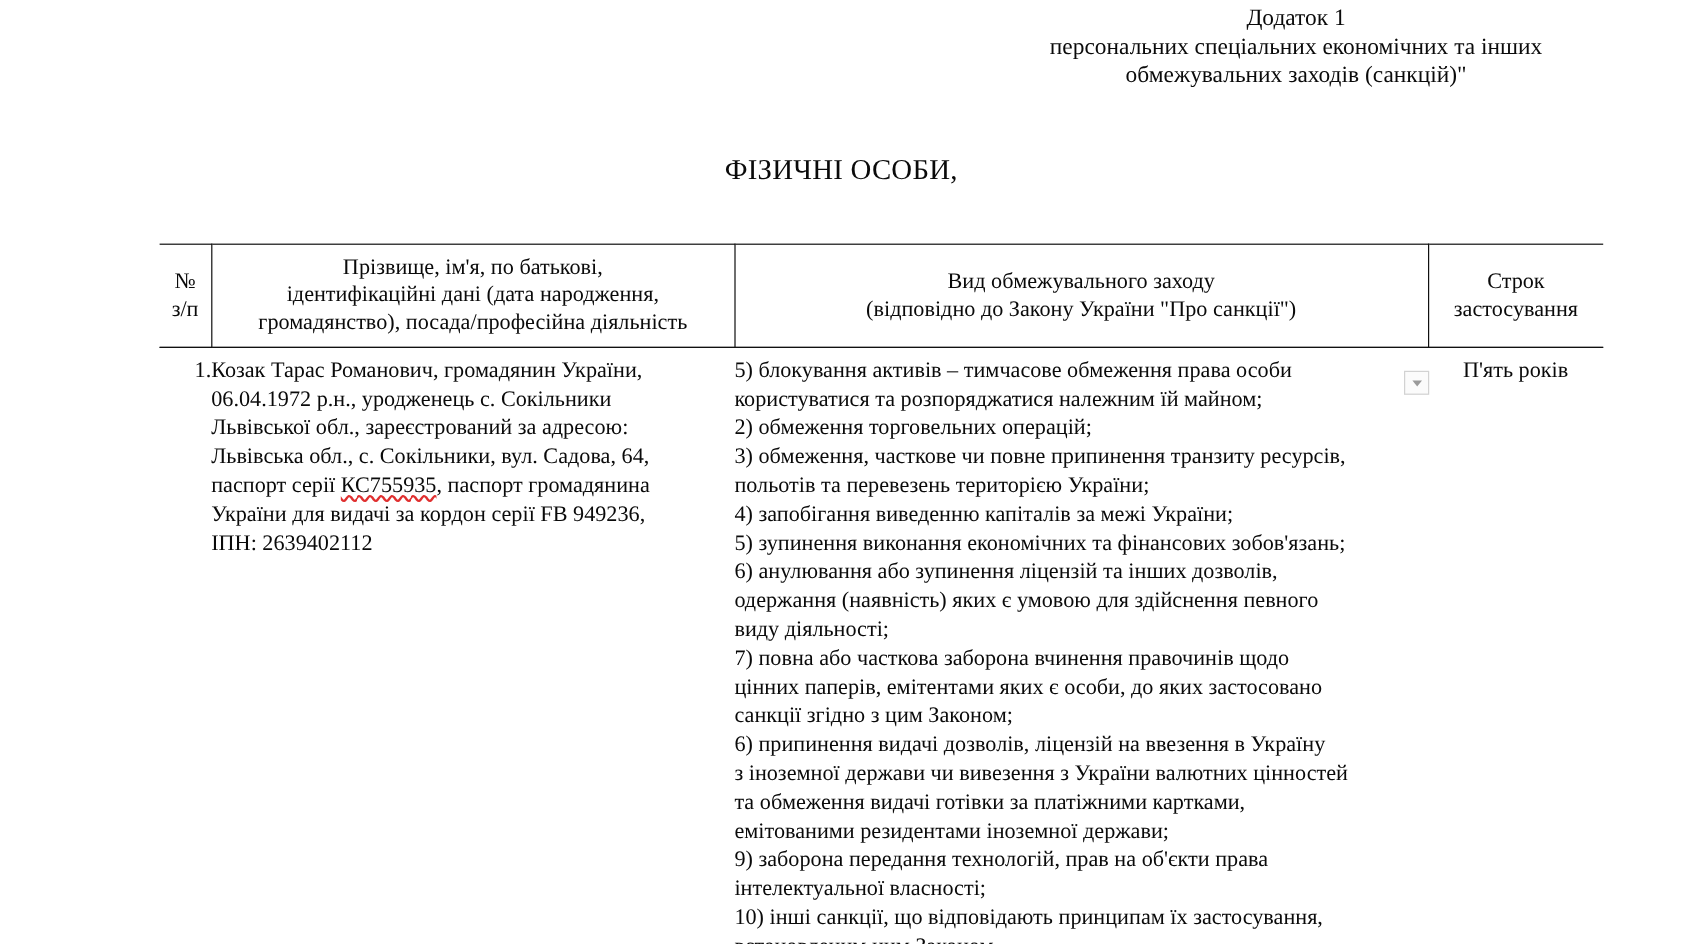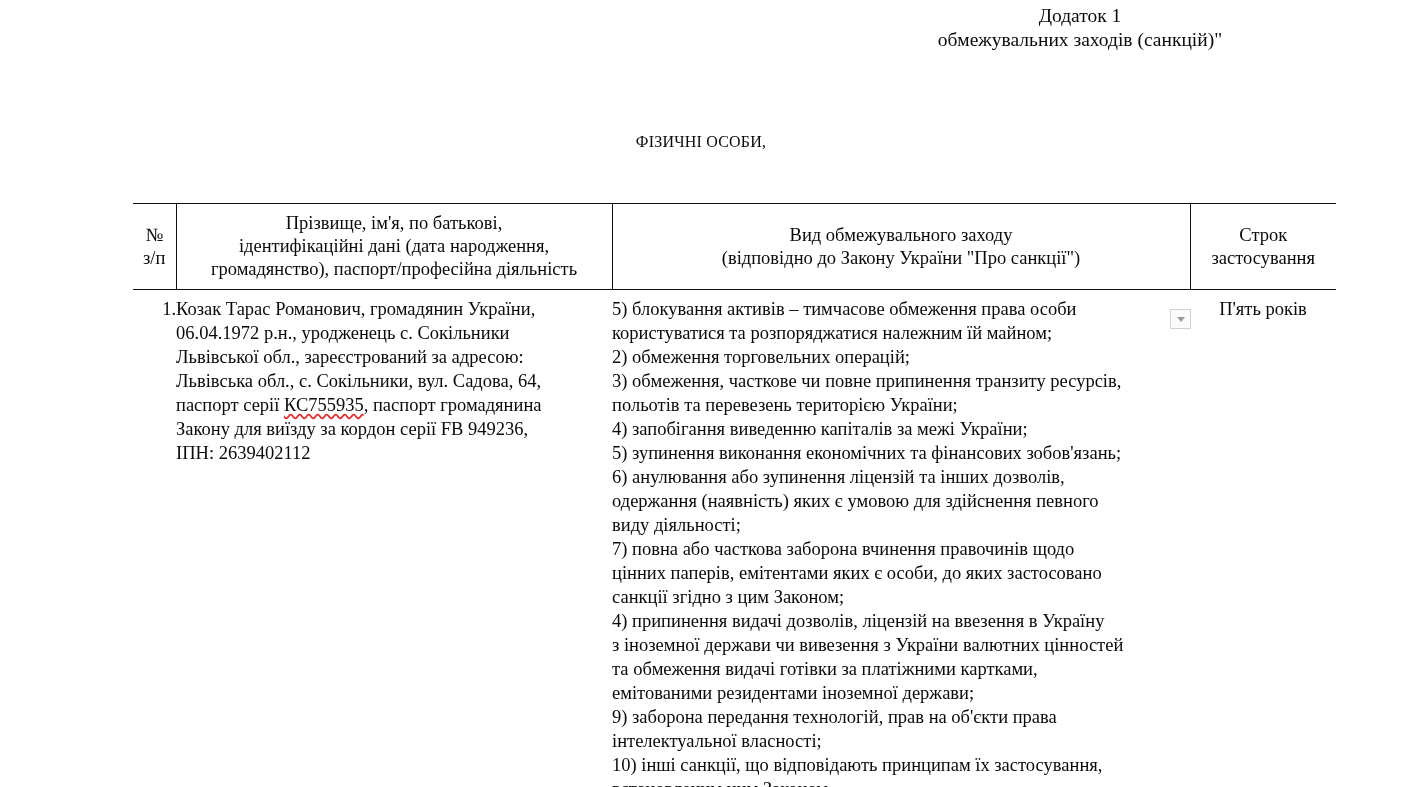--- a/index.html
+++ b/index.html
@@ -36,21 +36,21 @@
   .doc-header .line { white-space: nowrap; }
   .doc-header .line.appendix { }
 
   
   .doc-title {
     position: absolute;
     left: 0;
     top: 130px;
     width: 1402px;
     text-align: center;
-    font-size: 16px;
+    font-size: 24px;
     line-height: 24px;
   }
   .doc-title .t1 { letter-spacing: 0.2px; }
   .doc-title .t2 { }
 
   
   .table-wrap {
     position: absolute;
     left: 133px;
     top: 203px;
@@ -139,20 +139,21 @@
     border-top: 5px solid #9a9a9a;
   }
 </style>
 </head>
 <body>
 
 <div class="page">
 
   <div class="doc-header">
     <div class="line appendix">Додаток 1</div>
+    <div class="line">персональних спеціальних економічних та інших</div>
     <div class="line">обмежувальних заходів (санкцій)"</div>
   </div>
 
   <div class="doc-title">
     <div class="t1">ФІЗИЧНІ ОСОБИ,</div>
   </div>
 
   <div class="table-wrap">
     <table class="sanctions">
       <colgroup>
@@ -163,21 +164,21 @@
       </colgroup>
       <thead>
         <tr>
           <th class="first">
             <div>№</div>
             <div>з/п</div>
           </th>
           <th>
             <div>Прізвище, ім'я, по батькові,</div>
             <div>ідентифікаційні дані (дата народження,</div>
-            <div>громадянство), паспорт/професійна діяльність</div>
+            <div>громадянство), посада/професійна діяльність</div>
           </th>
           <th>
             <div>Вид обмежувального заходу</div>
             <div>(відповідно до Закону України "Про санкції")</div>
           </th>
           <th class="last">
             <div>Строк</div>
             <div>застосування</div>
           </th>
         </tr>
@@ -185,39 +186,39 @@
       <tbody>
         <tr>
           <td class="num">1.</td>
 
           <td class="person">
             <div class="person-line">Козак Тарас Романович, громадянин України,</div>
             <div class="person-line">06.04.1972 р.н., уродженець с. Сокільники</div>
             <div class="person-line">Львівської обл., зареєстрований за адресою:</div>
             <div class="person-line">Львівська обл., с. Сокільники, вул. Садова, 64,</div>
             <div class="person-line"><span>паспорт серії </span><span class="spell">КС755935</span><span>, паспорт громадянина</span></div>
-            <div class="person-line">Закону для виїзду за кордон серії FB 949236,</div>
+            <div class="person-line">України для видачі за кордон серії FB 949236,</div>
             <div class="person-line">ІПН: 2639402112</div>
           </td>
 
           <td class="measures">
             <div class="measure-line">5) блокування активів – тимчасове обмеження права особи</div>
             <div class="measure-line">користуватися та розпоряджатися належним їй майном;</div>
             <div class="measure-line">2) обмеження торговельних операцій;</div>
             <div class="measure-line">3) обмеження, часткове чи повне припинення транзиту ресурсів,</div>
             <div class="measure-line">польотів та перевезень територією України;</div>
             <div class="measure-line">4) запобігання виведенню капіталів за межі України;</div>
             <div class="measure-line">5) зупинення виконання економічних та фінансових зобов'язань;</div>
             <div class="measure-line">6) анулювання або зупинення ліцензій та інших дозволів,</div>
             <div class="measure-line">одержання (наявність) яких є умовою для здійснення певного</div>
             <div class="measure-line">виду діяльності;</div>
             <div class="measure-line">7) повна або часткова заборона вчинення правочинів щодо</div>
             <div class="measure-line">цінних паперів, емітентами яких є особи, до яких застосовано</div>
             <div class="measure-line">санкції згідно з цим Законом;</div>
-            <div class="measure-line">4) припинення видачі дозволів, ліцензій на ввезення в Україну</div>
+            <div class="measure-line">6) припинення видачі дозволів, ліцензій на ввезення в Україну</div>
             <div class="measure-line">з іноземної держави чи вивезення з України валютних цінностей</div>
             <div class="measure-line">та обмеження видачі готівки за платіжними картками,</div>
             <div class="measure-line">емітованими резидентами іноземної держави;</div>
             <div class="measure-line">9) заборона передання технологій, прав на об'єкти права</div>
             <div class="measure-line">інтелектуальної власності;</div>
             <div class="measure-line">10) інші санкції, що відповідають принципам їх застосування,</div>
             <div class="measure-line">встановленим цим Законом.</div>
           </td>
 
           <td class="term">П'ять років</td>

